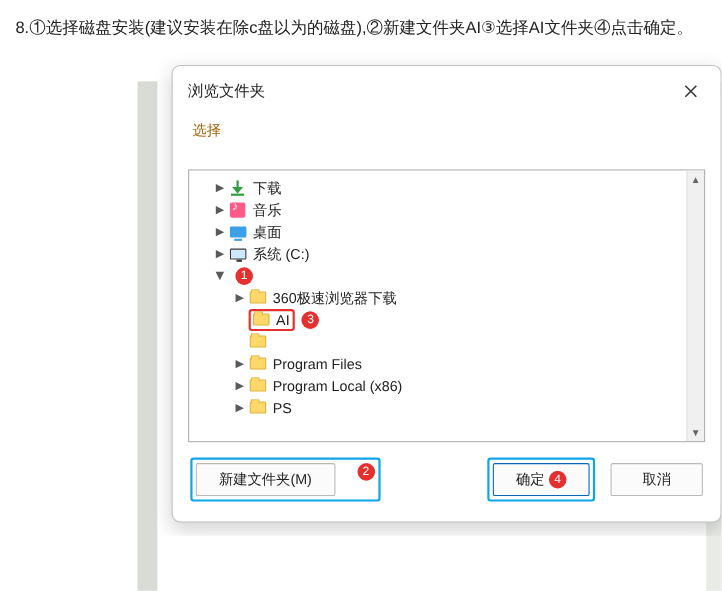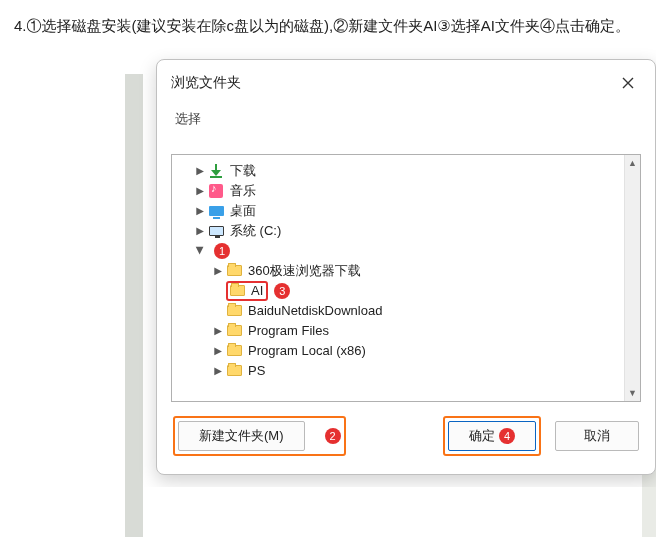--- a/index.html
+++ b/index.html
@@ -25,21 +25,21 @@
   .titlebar {
     display: flex; align-items: center; justify-content: space-between;
     padding: 10px 14px;
     font-size: 14px;
   }
   .close-btn {
     width: 26px; height: 26px; display:flex; align-items:center; justify-content:center;
     font-size: 16px; color:#333; border-radius:4px;
   }
   .body { padding: 0 14px 14px 14px; }
-  .prompt { font-size: 13px; color:#404040; margin: 4px 0 26px 4px; font-family: Liberation Mono, monospace; }
+  .prompt { font-size: 13px; color:#a16207; margin: 4px 0 26px 4px; font-family: Liberation Mono, monospace; }
   .tree-box {
     border: 1px solid #b0b0b0;
     height: 248px;
     overflow: hidden;
     position: relative;
     font-size: 13px;
     color:#222;
     background:#fff;
   }
   .tree { padding: 6px 4px; }
@@ -76,31 +76,31 @@
   }
   .sb-btn{width:100%;height:16px;display:flex;align-items:center;justify-content:center;color:#666;font-size:9px;}
   .btnrow { display:flex; gap:14px; margin-top:14px; padding:0 2px 4px 2px; align-items:center; }
   .btn {
     height:30px; padding:0 20px; font-size:13px;
     background:#fbfbfb; border:1px solid #bababa; border-radius:2px;
     display:inline-flex; align-items:center; justify-content:center;
     min-width:84px;
   }
   .btn-ok { border:1.5px solid #0a64c2; }
-  .redframe { border:2px solid #f97316; border-radius:3px; padding:3px; display:inline-flex; align-items:center; position:relative; }
+  .redframe { border:2px solid #0ea5e9; border-radius:3px; padding:3px; display:inline-flex; align-items:flex-start; position:relative; }
   .spacer { flex:1; }
   .ind1{padding-left:18px;}
   .ind2{padding-left:36px;}
   .bg-strip{position:absolute;left:125px;top:74px;width:18px;height:463px;background:#d8dbd6;z-index:-1;}
   .bg-strip2{position:absolute;right:0;top:74px;width:14px;height:463px;background:#e9ebe6;z-index:-1;}
 </style>
 </head>
 <body>
 
-<div class="intro">4.①选择磁盘安装(建议安装在除c盘以为的磁盘),②新建文件夹AI③选择AI文件夹④点击确定。</div>
+<div class="intro">8.①选择磁盘安装(建议安装在除c盘以为的磁盘),②新建文件夹AI③选择AI文件夹④点击确定。</div>
 
 <div class="bg-strip"></div>
 <div class="bg-strip2"></div>
 
 <div class="dialog-wrap">
   <div class="titlebar">
     <span>浏览文件夹</span>
     <span class="close-btn">
       <svg width="12" height="12" viewBox="0 0 12 12">
           <path d="M1 1 L11 11 M11 1 L1 11" stroke="#333" stroke-width="1.4"></path>
@@ -162,21 +162,20 @@
               </span>
             <span>AI</span>
           </span>
           <span class="badge">3</span>
         </div>
         <div class="row ind2">
           <span class="caret"></span>
           <span class="icon">
               <span class="folder"></span>
             </span>
-          <span>BaiduNetdiskDownload</span>
         </div>
         <div class="row ind2">
           <span class="caret">▶</span>
           <span class="icon">
               <span class="folder"></span>
             </span>
           <span>Program Files</span>
         </div>
         <div class="row ind2">
           <span class="caret">▶</span>

